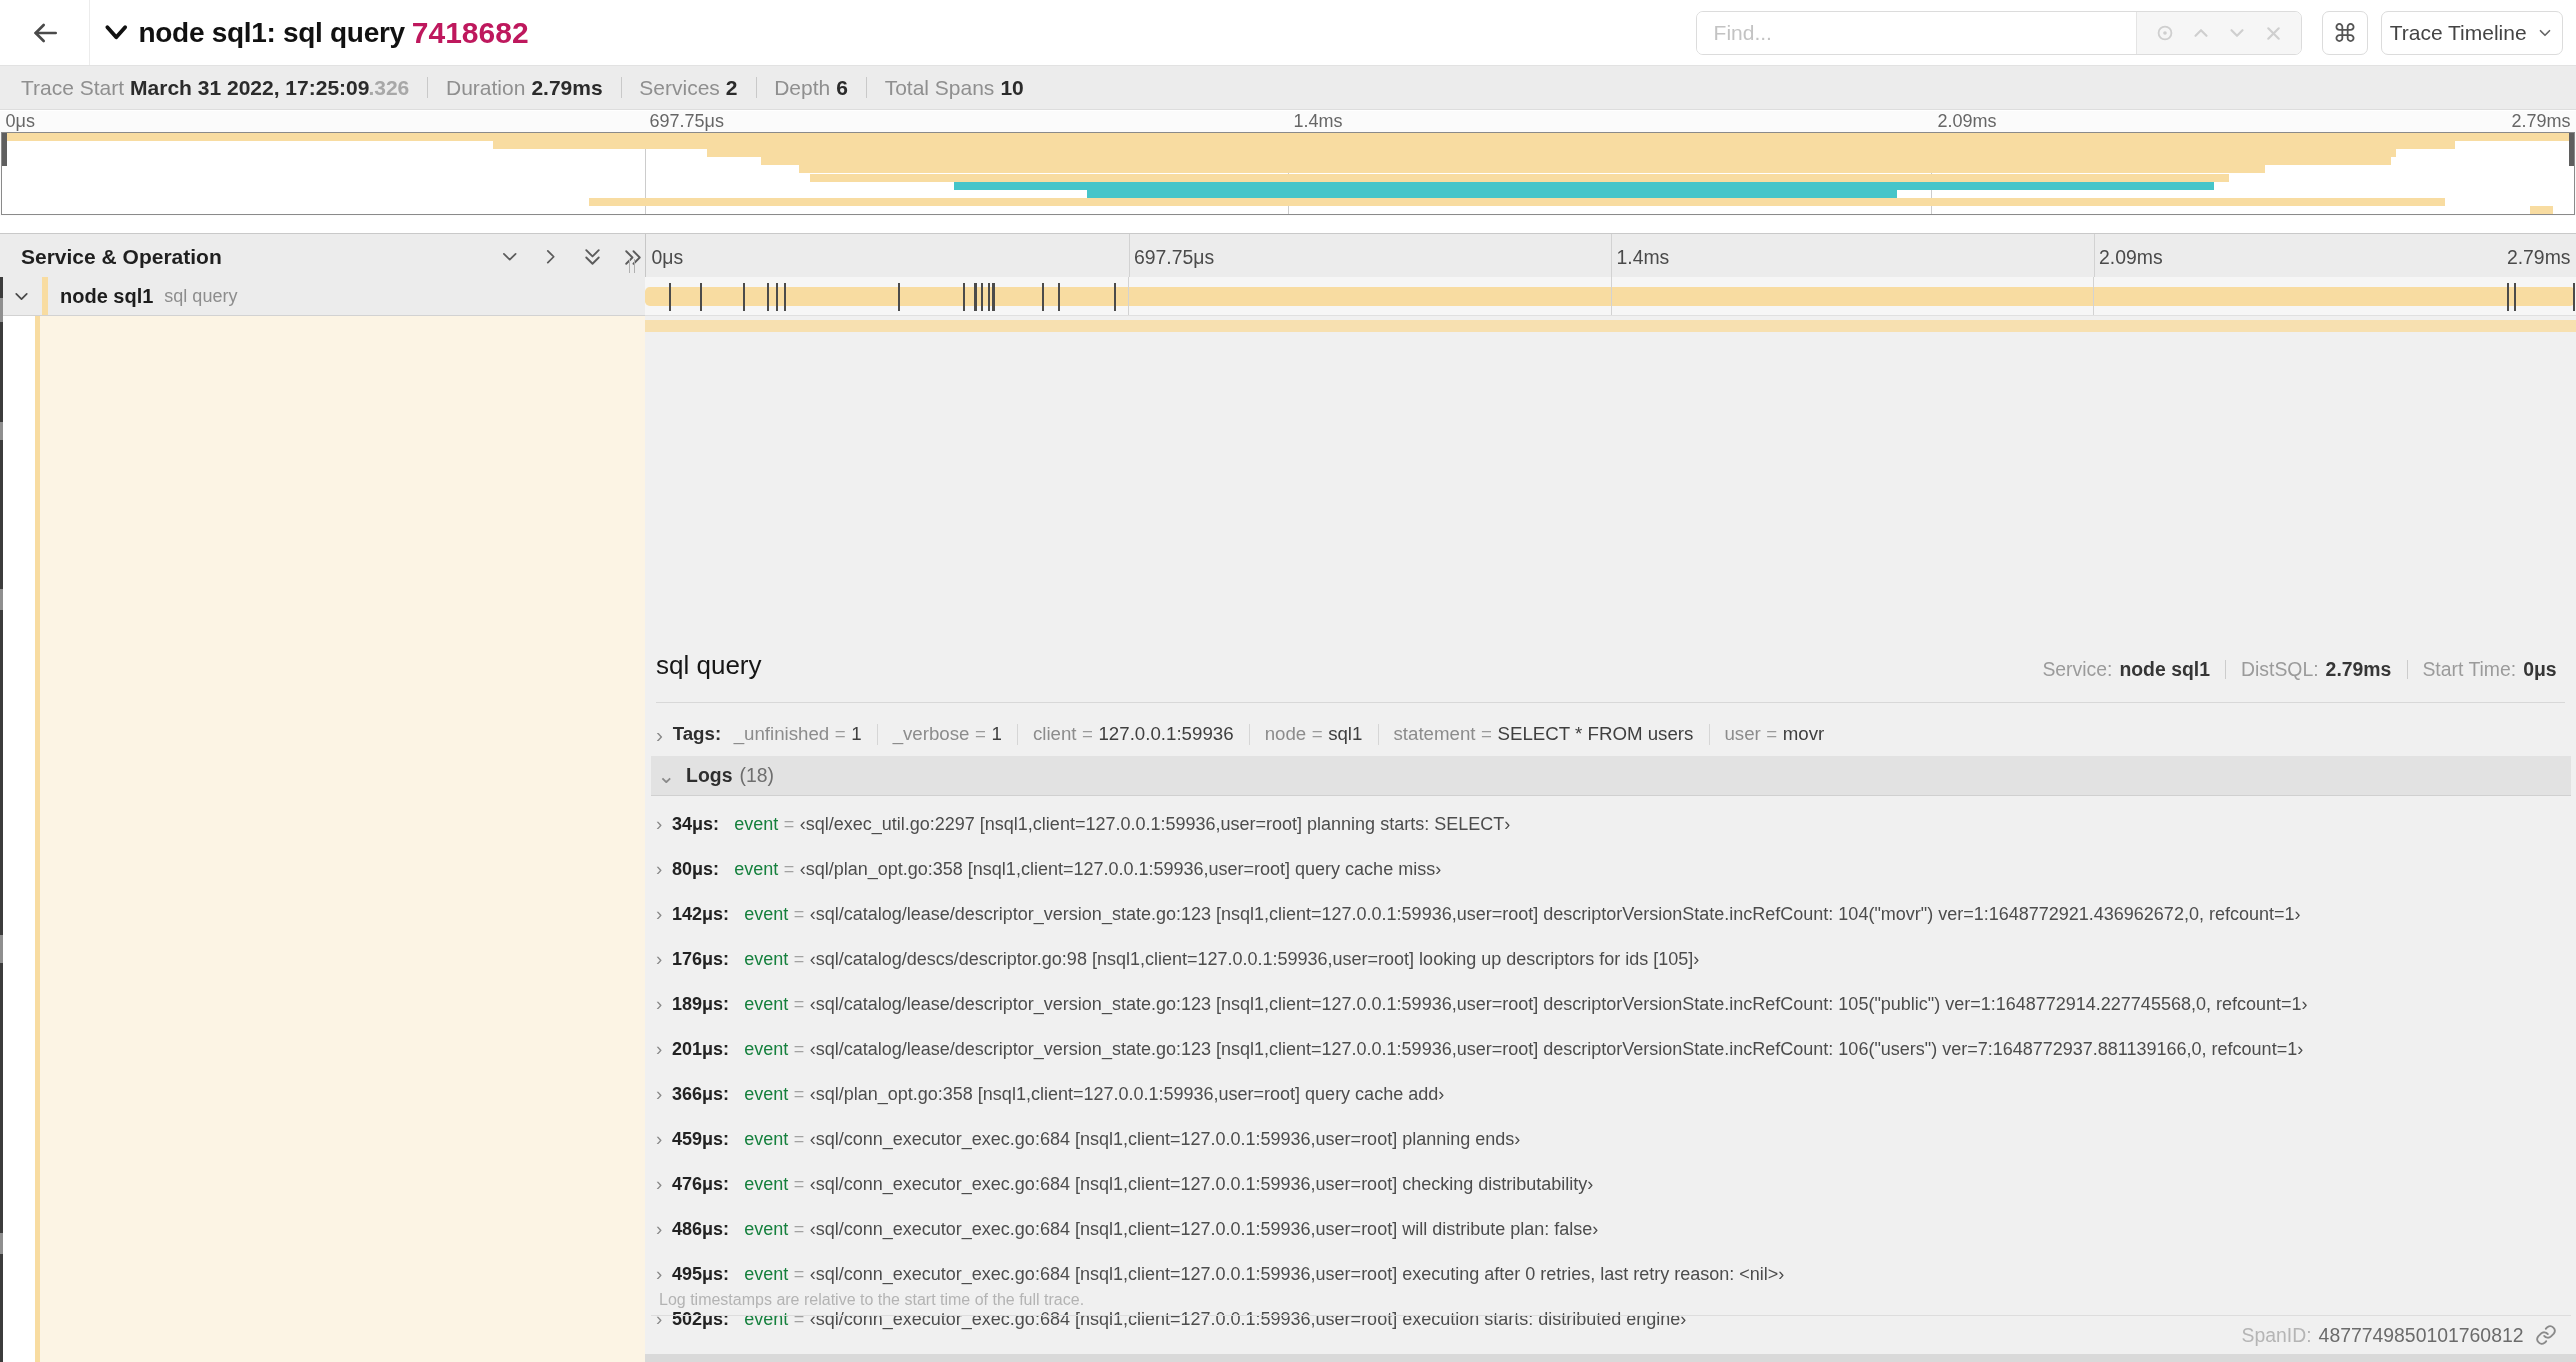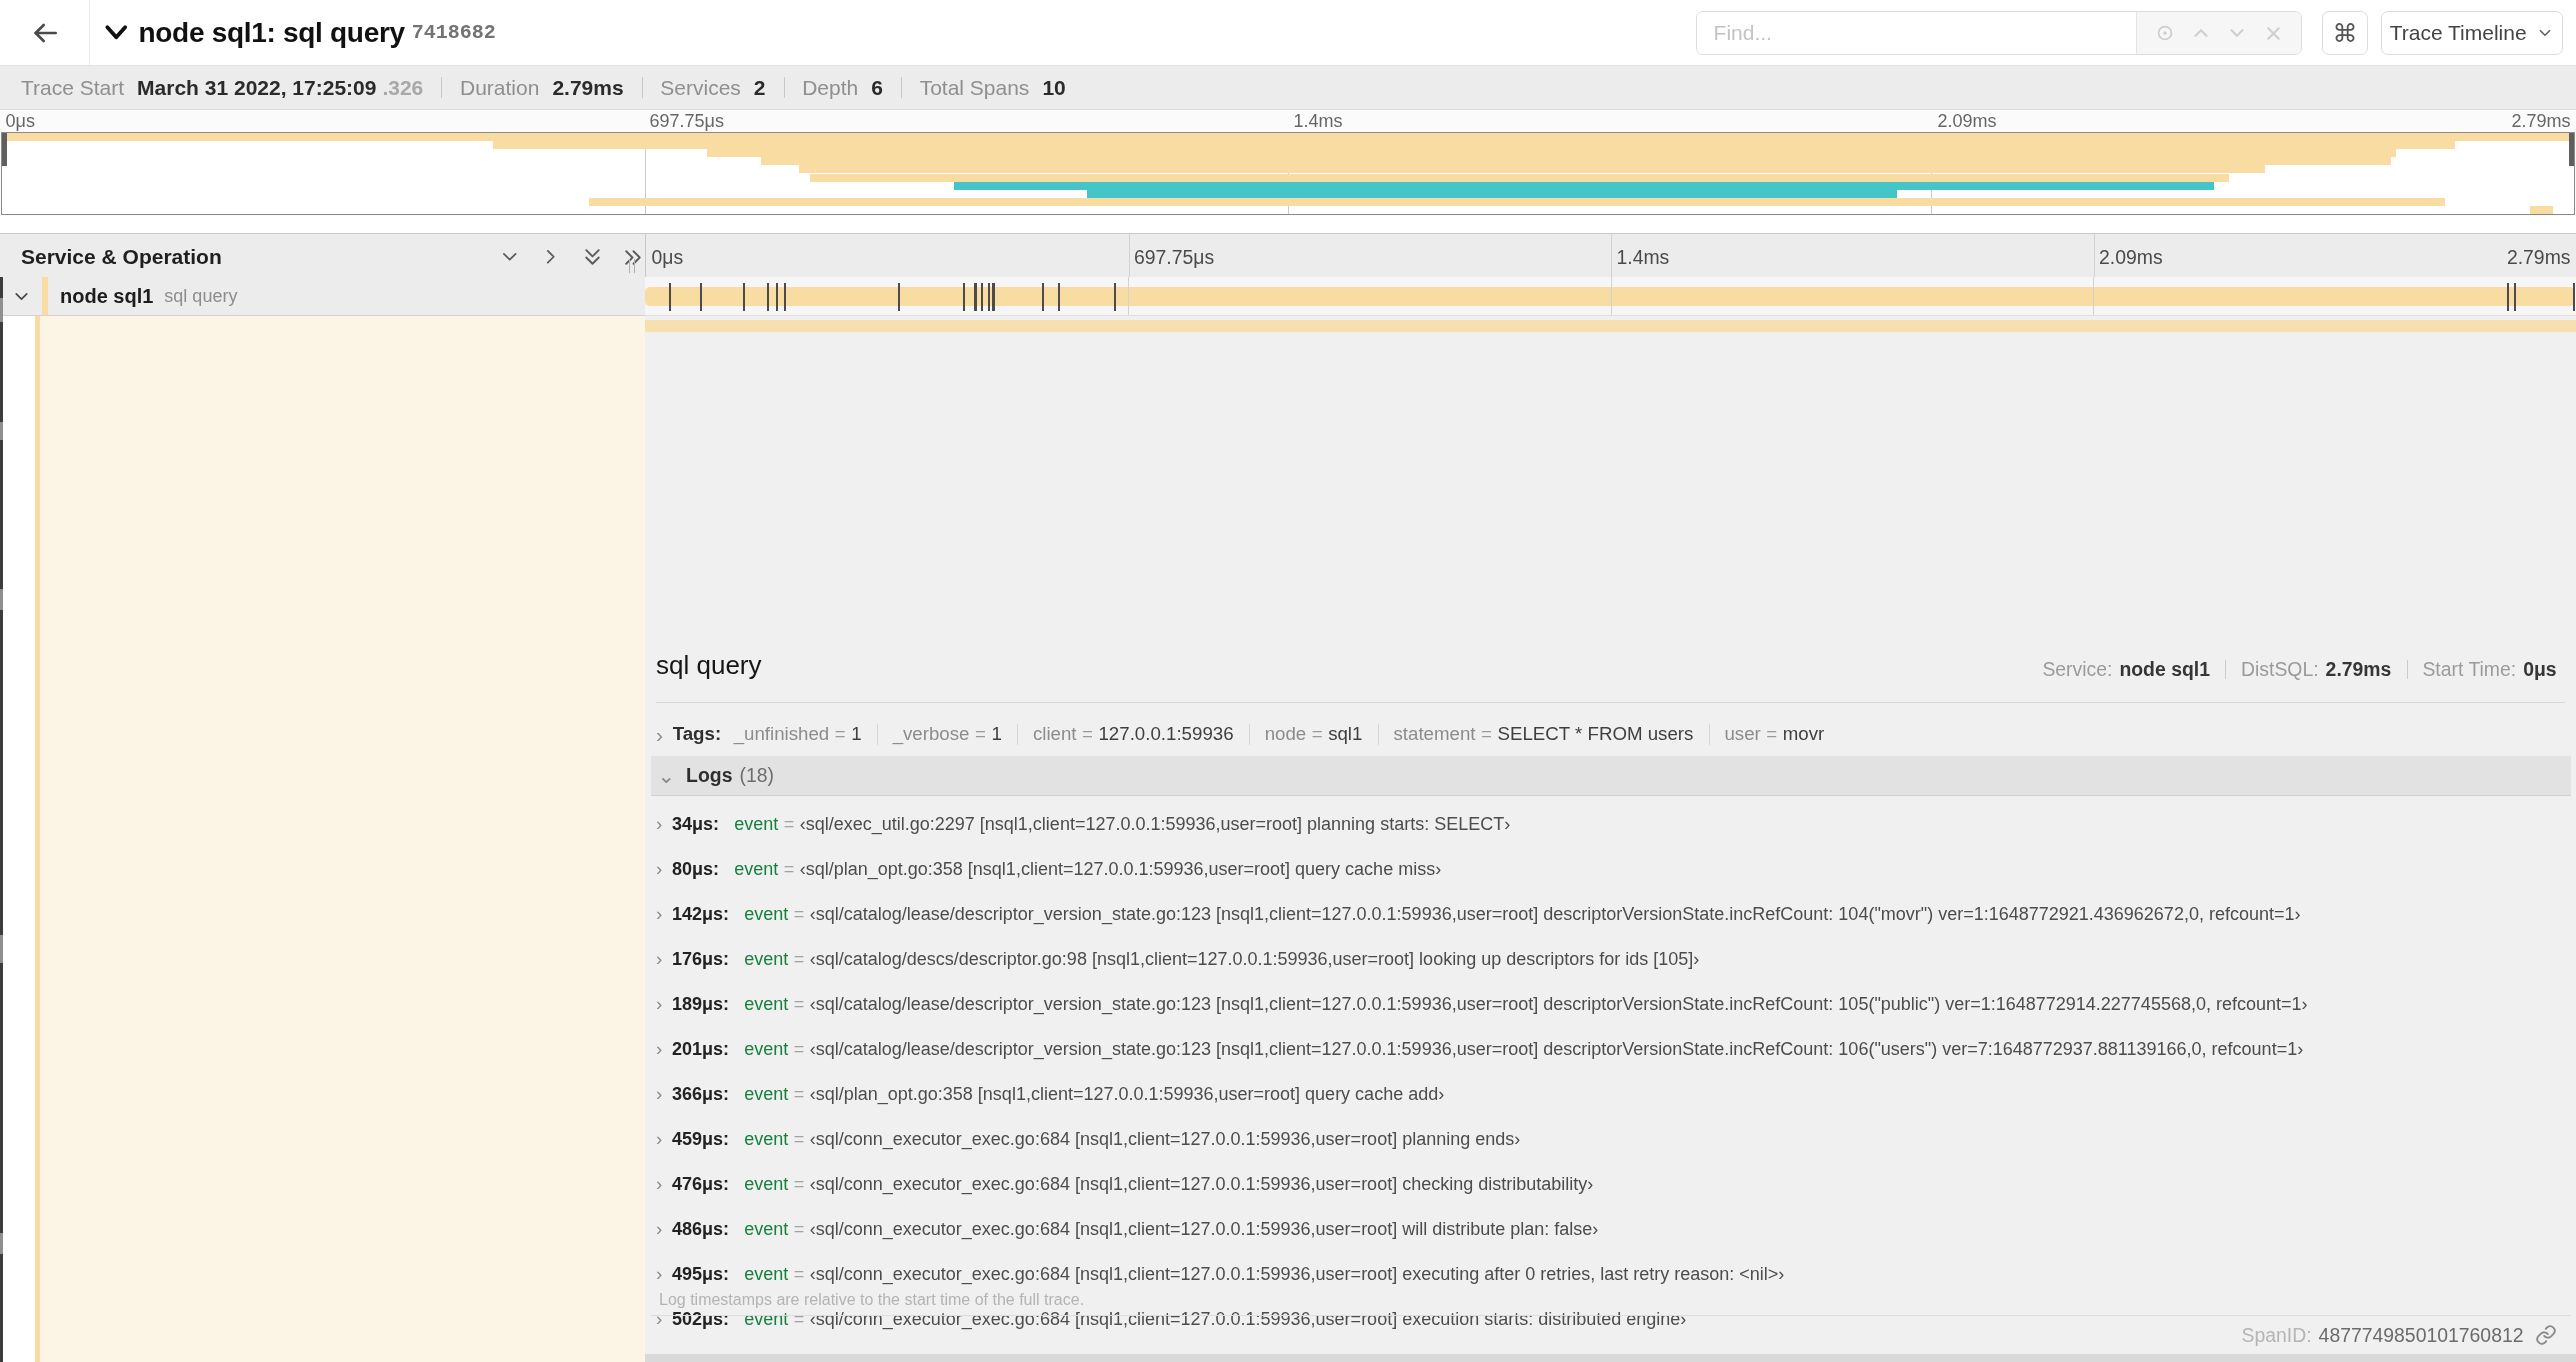--- a/index.html
+++ b/index.html
@@ -8,42 +8,42 @@
   .app { position:relative; width:2576px; height:1363px; }
 
   
   .hdr { position:absolute; left:0; top:0; width:2576px; height:66px; background:#fff;
          border-bottom:1.4px solid #e2e2e2; }
   .back-btn { position:absolute; left:0; top:0; width:90px; height:65px; border-right:1.4px solid #ececec;
          display:flex; align-items:center; justify-content:center; cursor:pointer; }
   .title-wrap { position:absolute; left:101px; top:0; height:65px; display:flex; align-items:center; gap:7px; }
   .hdr-chevron { display:flex; align-items:center; }
   .page-title { font-size:28px; font-weight:bold; color:#111; letter-spacing:-0.3px; }
-  .trace-id { font-size:20px; color:#737373; font-weight:bold;font-family:Liberation Mono, monospace; }
+  .trace-id { font-size:30px; color:#be185d; font-weight:bold; }
 
   .find-group { position:absolute; left:1696px; top:11px; width:606px; height:44px;
         border:1.4px solid #dcdcdc; border-radius:7px; background:#fff; display:flex; overflow:hidden; }
   .find-input { flex:0 0 439px; border:none; outline:none; font-size:21px; padding:0 16.6px;
         color:#444; background:#fff; font-family:inherit; }
   .find-input::placeholder { color:#c3c3c3; }
   .find-addon { flex:1; background:#f6f6f6; border-left:1.4px solid #e4e4e4; display:flex;
         align-items:center; justify-content:space-around; padding:0 9.7px; }
   .addon-ic { width:23.5px; height:23.5px; display:flex; align-items:center; justify-content:center; }
 
   .sq-btn { position:absolute; left:2322px; top:11px; width:46px; height:44px; border:1.4px solid #dcdcdc;
         border-radius:7px; background:#fff; display:flex; align-items:center; justify-content:center;
         font-size:25px; color:#555; cursor:pointer; }
   .view-btn { position:absolute; left:2381px; top:11px; width:182px; height:44px; border:1.4px solid #dcdcdc;
         border-radius:7px; background:#fff; display:flex; align-items:center; justify-content:center;
         gap:9.7px; font-size:21px; color:#444; cursor:pointer; }
 
   
   .stats { position:absolute; left:0; top:66px; width:2576px; height:44px; background:#ececec;
         border-bottom:0.7px solid #ddd; display:flex; align-items:center; padding-left:21px; font-size:21px; }
-  .stat-item { display:flex; align-items:center; gap:13px; white-space:nowrap; }
+  .stat-item { display:flex; align-items:center; gap:6px; white-space:nowrap; }
   .stat-label { color:#8f8f8f; }
   .stat-value { color:#2b2b2b; font-weight:bold; }
   .stat-suffix { color:#a8a8a8; font-weight:bold; }
   .stat-sep { width:0.7px; height:21px; background:#c9c9c9; margin:0 18px; }
 
   
   .minimap { position:absolute; left:0; top:111px; width:2576px; height:105px; background:#fbfbfb; }
   .mini-labels { position:absolute; left:0; top:0; width:100%; height:21px; }
   .axis-label { position:absolute; top:0; font-size:18px; color:#666; white-space:nowrap; }
   .mini-canvas { position:absolute; left:1.4px; right:1.4px; top:21px; height:83px; background:#fff;

